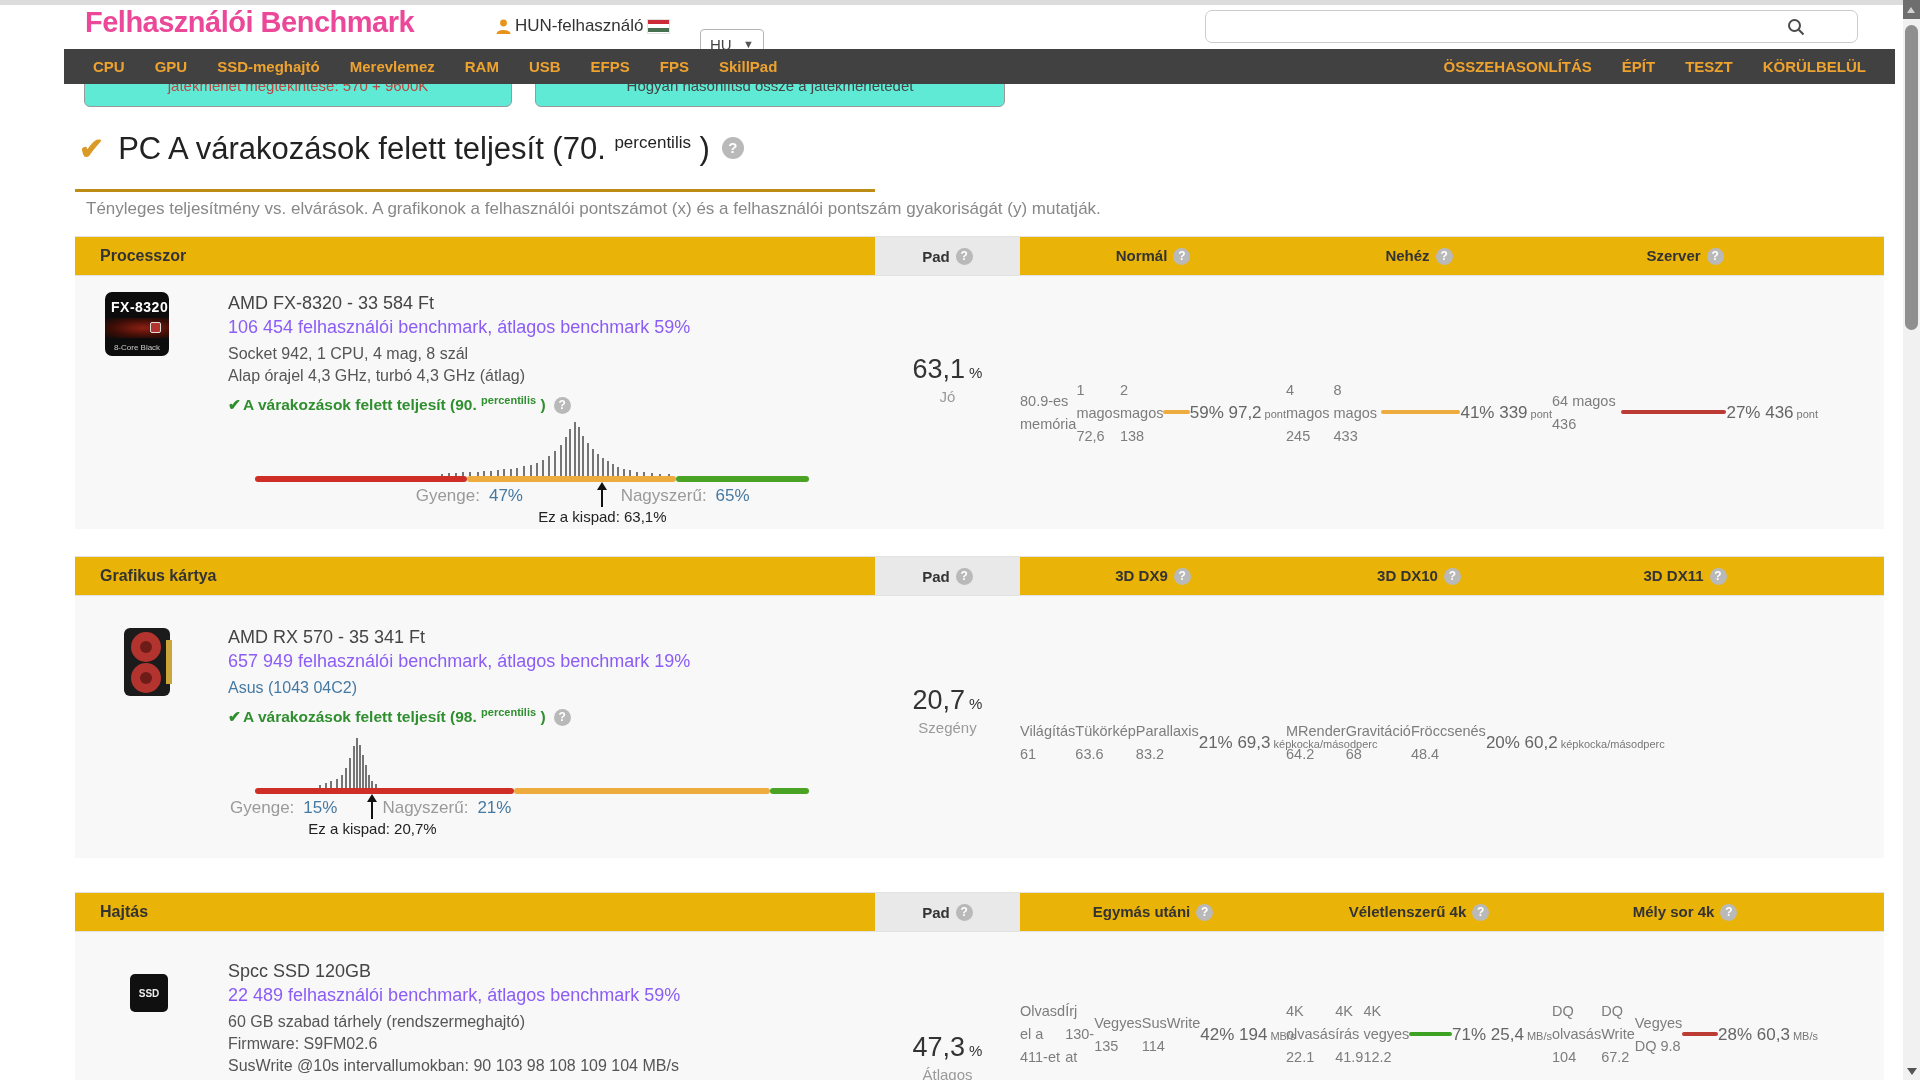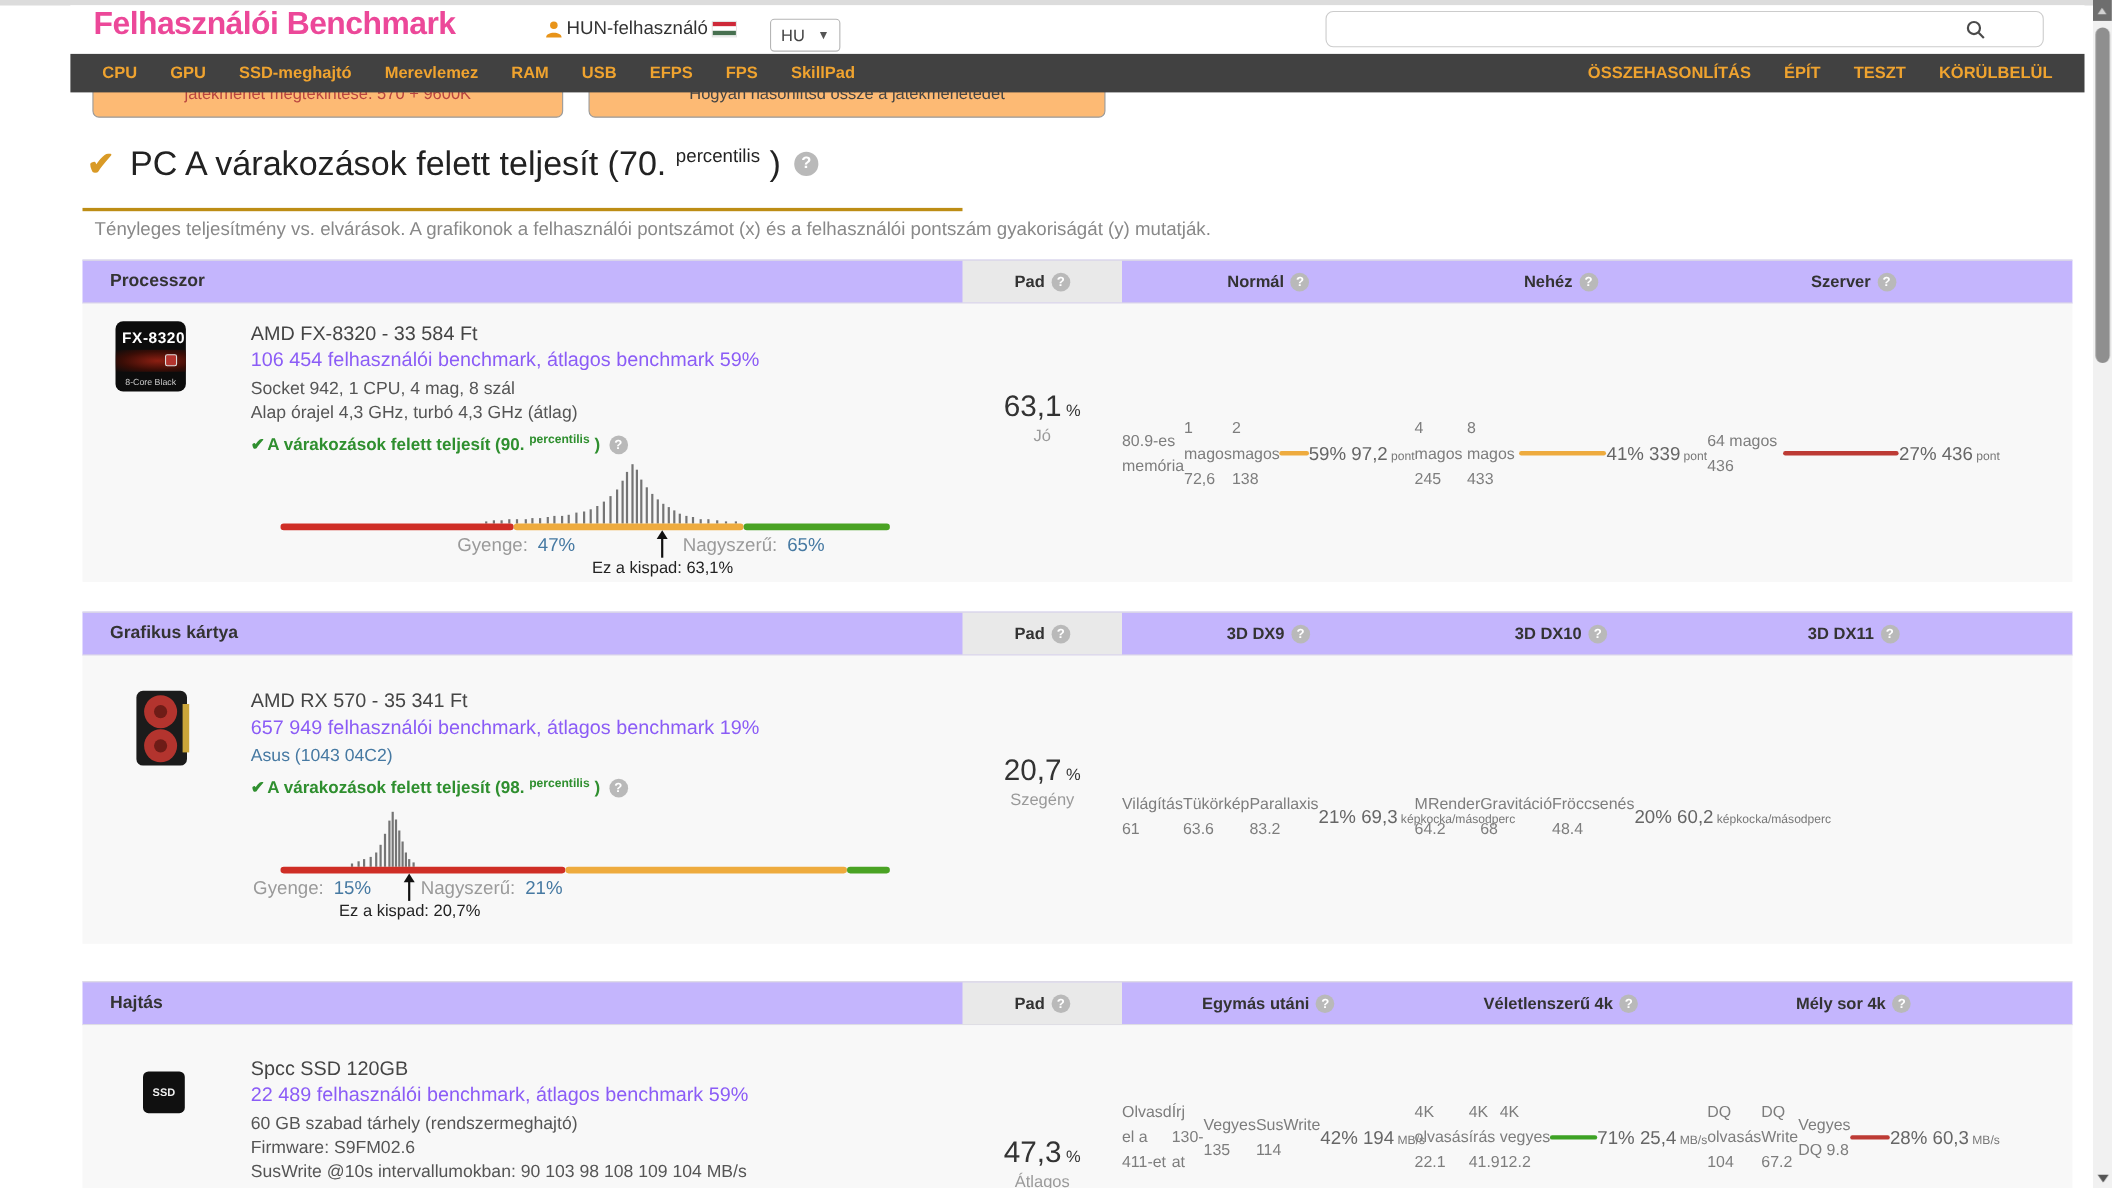--- a/index.html
+++ b/index.html
@@ -9,35 +9,35 @@
   .page{position:absolute;left:64px;top:5px;width:1831px;background:#fff;}
 
   
   .site-header{height:44px;position:relative;background:#fff;}
   .logo{position:absolute;left:21px;top:1px;font-size:29px;font-weight:bold;color:#ec4899;letter-spacing:-.5px;}
   .user{position:absolute;left:431px;top:11px;font-size:17px;color:#333;display:flex;align-items:center;}
   .user svg{margin-right:3px;}
   .flag{display:inline-block;width:23px;height:15px;margin-left:3px;border:1px solid #e3e3e3;}
   .flag i{display:block;height:33.33%;}
   .flag i:nth-child(1){background:#ce2939;} .flag i:nth-child(2){background:#fff;} .flag i:nth-child(3){background:#477050;}
-  .lang{position:absolute;left:636px;top:12px;width:64px;height:30px;border:1px solid #b5b5b5;border-radius:4px;
+  .lang{position:absolute;left:636px;top:24px;width:64px;height:30px;border:1px solid #b5b5b5;border-radius:4px;
         font-size:15px;color:#444;display:flex;align-items:center;justify-content:space-between;padding:0 9px;background:#fff;cursor:pointer;}
   .lang .chev{font-size:11px;color:#555;}
   .search{position:absolute;left:1141px;top:5px;width:653px;height:33px;border:1px solid #ccc;border-radius:7px;background:#fff;}
   .search input{position:absolute;left:10px;top:2px;width:560px;height:27px;border:none;outline:none;font-size:15px;background:transparent;}
   .search .mag{position:absolute;right:52px;top:7px;cursor:pointer;}
 
   
   .nav{position:relative;z-index:5;height:35px;background:#414141;display:flex;align-items:center;justify-content:space-between;padding:0 14px;}
   .nav-group{display:flex;align-items:center;}
   .nav-link{color:#efa32f;font-weight:bold;font-size:15px;padding:0 15px;cursor:pointer;white-space:nowrap;}
 
   
   .actions{position:relative;height:25px;z-index:1;}
-  .btn{position:absolute;top:-21px;height:44px;border:1px solid #999;border-radius:6px;background:#fdba74;
+  .btn{position:absolute;top:-21px;height:44px;border:1px solid #999;border-radius:6px;background:#5eead4;
        display:flex;align-items:center;justify-content:center;font-size:15px;cursor:pointer;}
   .btn-view{left:20px;width:428px;color:#b9453f;}
   .btn-how{left:471px;width:470px;color:#444;}
 
   
   .hero{margin:18px 11px 0;}
   .hero h1{width:800px;border-bottom:3px solid #bd8d15;padding:4px 0 22px;font-size:31px;font-weight:normal;color:#222;}
   .hero .check{color:#d99a26;font-size:30px;margin:0 14px 0 4px;font-weight:bold;}
   .hero sup{font-size:17px;}
   .subtitle{margin:7px 11px 0;font-size:17px;color:#888;}
@@ -45,21 +45,21 @@
   .q{display:inline-block;width:17px;height:17px;border-radius:50%;background:#b9b9b9;color:#fff;
      font-size:12px;font-weight:bold;text-align:center;line-height:17px;cursor:pointer;vertical-align:1px;}
   .q::after{content:"?";}
   .q-lg{width:22px;height:22px;line-height:22px;font-size:15px;margin-left:12px;vertical-align:6px;}
 
   
   .section{margin:0 11px;}
   .sec-cpu{margin-top:17px;margin-bottom:27px;}
   .sec-gpu{margin-bottom:34px;}
   .grid{display:grid;grid-template-columns:800px 145px 266px 266px 266px;}
-  .sec-head{height:40px;background:#c4b5fd;border-top:1px solid #e2e2e2;border-bottom:1px solid #e2e2e2;
+  .sec-head{height:40px;background:#eab308;border-top:1px solid #e2e2e2;border-bottom:1px solid #e2e2e2;
             align-items:center;font-size:15px;font-weight:bold;color:#333;}
   .sec-head .name{padding-left:25px;font-size:16px;}
   .sec-head .col{text-align:center;}
   .sec-head .col .q{margin-left:6px;}
   .pad-head{background:#e9e9e9;height:100%;display:flex;align-items:center;justify-content:center;gap:6px;}
 
   .row{background:#f8f8f8;}
   .row-cpu{height:253px;} .row-gpu{height:262px;} .row-ssd{height:160px;}
   .product{padding:16px 0 0 30px;}
   .row-gpu .product{padding-top:30px;} .row-ssd .product{padding-top:28px;}

